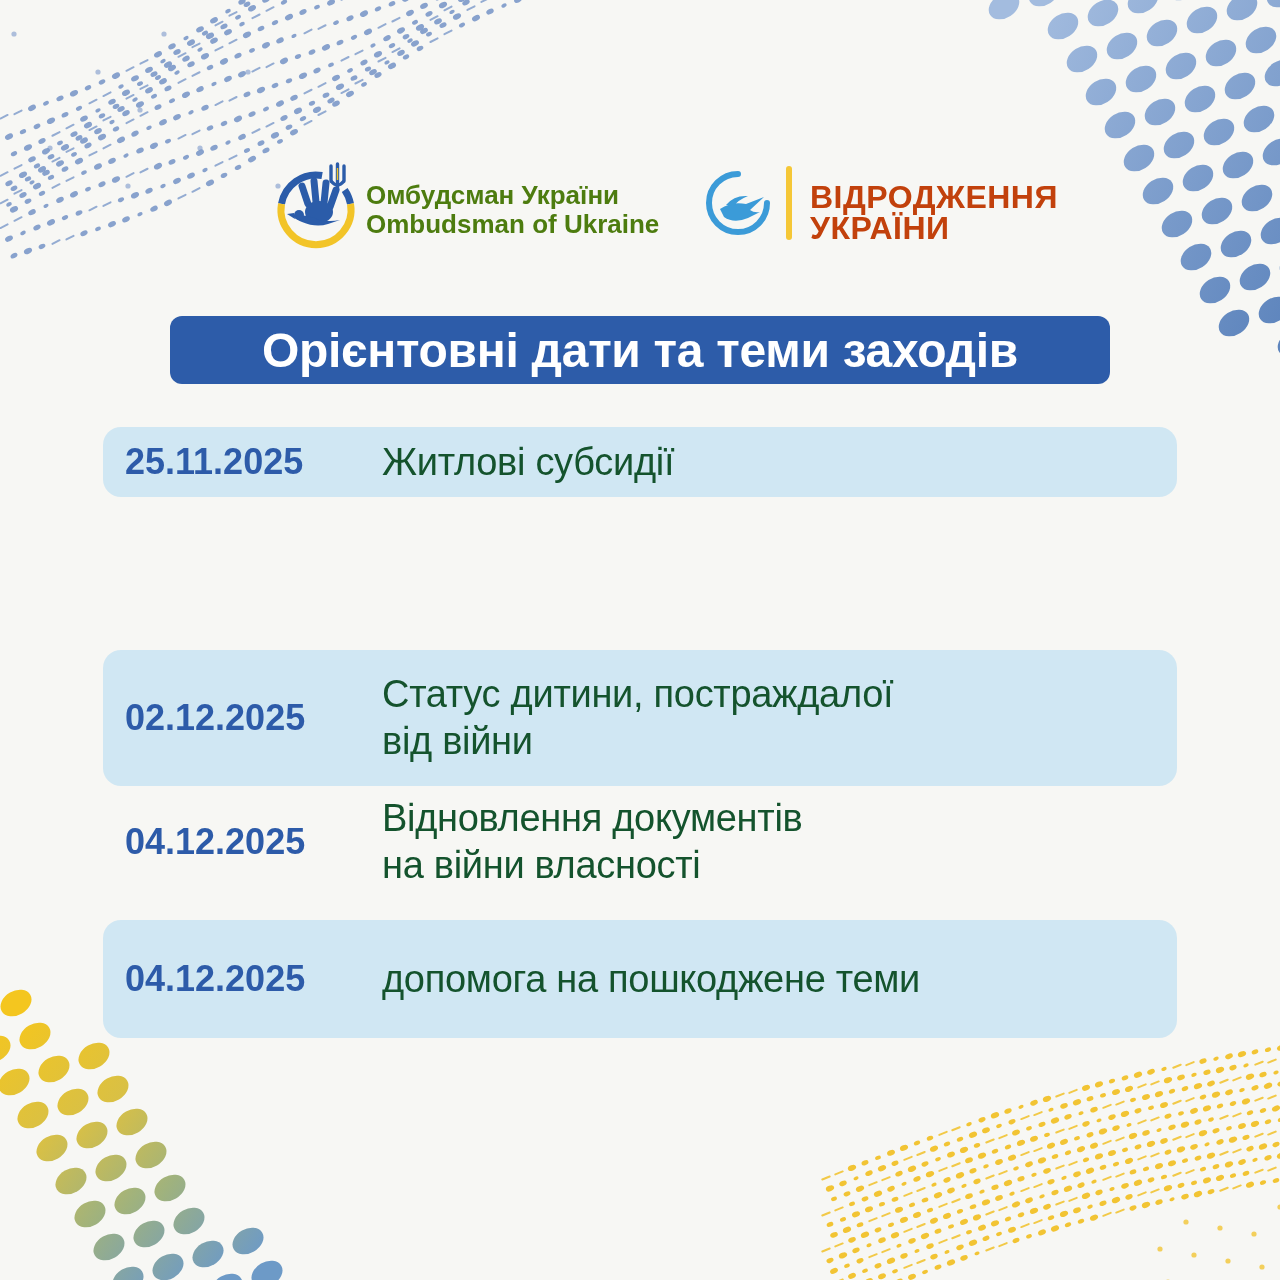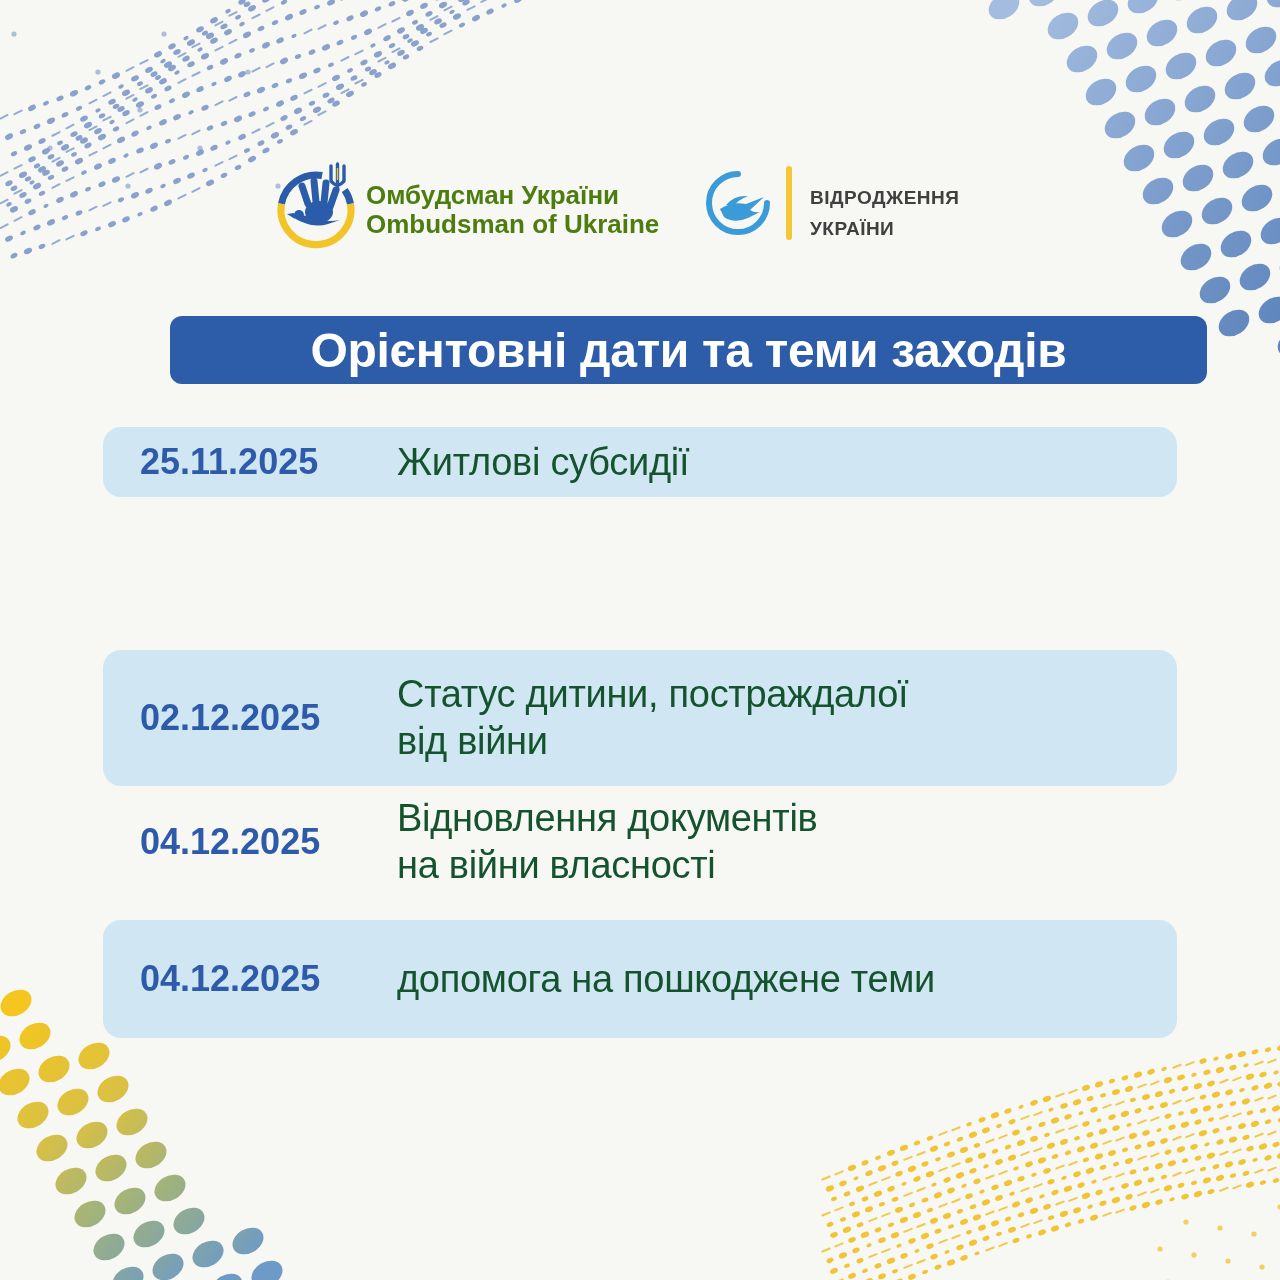--- a/index.html
+++ b/index.html
@@ -5,31 +5,31 @@
   html,body{margin:0;padding:0}
   body{width:1280px;height:1280px;background:#f7f7f4;font-family:"Liberation Sans",sans-serif;overflow:hidden}
   .poster{position:relative;width:1280px;height:1280px;overflow:hidden}
   #deco{position:absolute;left:0;top:0;z-index:0}
 
   
   .omb-svg{position:absolute;left:258px;top:150px;z-index:1}
   .omb-text{position:absolute;left:366px;top:181px;z-index:1;font-weight:700;font-size:26px;line-height:29px;color:#4d7c0f;white-space:nowrap}
   .vid-svg{position:absolute;left:704px;top:169px;z-index:1}
   .vbar{position:absolute;left:786px;top:166px;width:6px;height:74px;border-radius:3px;background:#f5c736;z-index:1}
-  .vid-text{position:absolute;left:810px;top:182px;z-index:1;font-weight:700;font-size:19px;line-height:31px;letter-spacing:.5px;color:#404040;white-space:nowrap}
+  .vid-text{position:absolute;left:810px;top:182px;z-index:1;font-weight:700;font-size:32px;line-height:31px;letter-spacing:.5px;color:#c2410c;white-space:nowrap}
 
   
-  .title-banner{position:absolute;left:170px;top:316px;width:1037px;height:68px;z-index:1;
+  .title-banner{position:absolute;left:170px;top:316px;width:940px;height:68px;z-index:1;
     background:#2d5ca9;border-radius:12px;display:flex;align-items:center;justify-content:center}
   .title-banner span{color:#ffffff;font-size:48px;font-weight:700;letter-spacing:-0.3px;white-space:nowrap}
 
   
   .row{position:absolute;left:103px;width:1074px;z-index:1;display:flex;align-items:center}
   .row.hl{background:#d0e7f3;border-radius:18px}
-  .date{width:257px;padding-left:37px;flex:0 0 auto;font-weight:700;font-size:36px;color:#2d5ba9;white-space:nowrap}
+  .date{width:257px;padding-left:22px;flex:0 0 auto;font-weight:700;font-size:36px;color:#2d5ba9;white-space:nowrap}
   .topic{font-size:38px;line-height:47px;color:#14532d;letter-spacing:-0.3px}
   .topic span{display:block;white-space:nowrap}
   .r0{top:427px;height:70px}
   .r1{top:518px;height:116px}
   .r2{top:650px;height:136px}
   .r3{top:786px;height:112px}
   .r4{top:920px;height:118px}
 </style>
 </head>
 <body>

